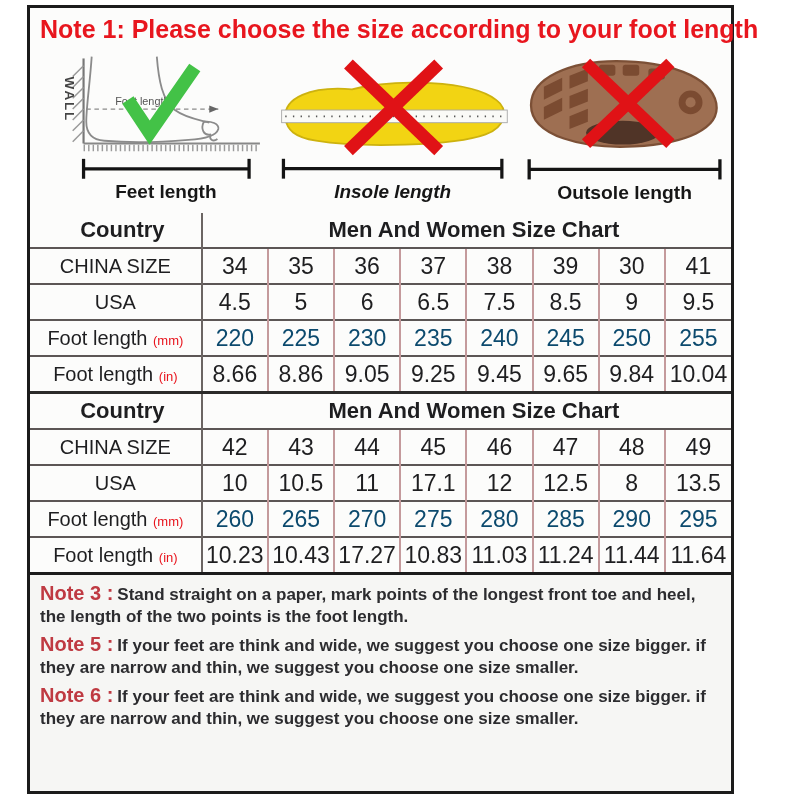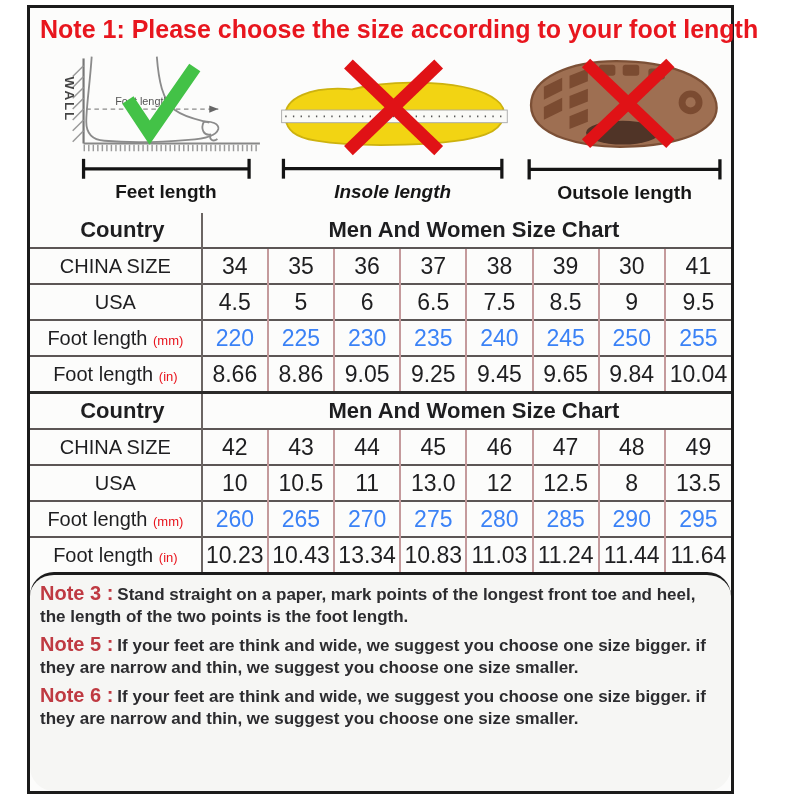--- a/index.html
+++ b/index.html
@@ -38,29 +38,29 @@
   .size-table td {
     text-align:center; height:34px; padding:0;
     border-top:2px solid #5c5655; border-left:2px solid #c49a9c;
     font-size:23px; color:#1e1e20; white-space:nowrap; overflow:hidden;
   }
   .size-table tr:first-child td { border-top:0;padding-left:14px; }
   .size-table td:first-child { border-left:0; }
   .size-table td:nth-child(2) { border-left:2px solid #6b6563; }
   .size-table td.label { font-size:20px; }
   .size-table td.head { font-weight:700; font-size:22px; }
-  .size-table tr.red-vals td:not(.label) { color:#3b82f6; }
+  .size-table tr.red-vals td:not(.label) { color:#0c4a6e; }
   .unit { color:#e8131c; font-size:13px;text-align:right; }
   .c-label { width:24.5%; }
   .t2wrap { border-top:3px solid #2b2a29; flex:0 0 auto; }
   .t1wrap { flex:0 0 auto; }
   
   .notes {
     border-top:3px solid #1b1b1b; background:#f6f6f4;
-    padding:5px 10px 0 10px; flex:1 1 auto; overflow:hidden;border-radius:24px;
+    padding:5px 10px 0 10px; flex:1 1 auto; overflow:hidden;
   }
   .note-line {
     margin:0 0 3px 0; font-size:17px; font-weight:700;
     color:#2c2c2f; line-height:1.3;
   }
   .note-label { color:#bf3a42; font-size:20px; margin-right:4px; }
 </style>
 </head>
 <body>
 
@@ -255,21 +255,21 @@
       <td>46</td>
       <td>47</td>
       <td>48</td>
       <td>49</td>
     </tr>
     <tr>
       <td class="label">USA</td>
       <td>10</td>
       <td>10.5</td>
       <td>11</td>
-      <td>13.0</td>
+      <td>17.1</td>
       <td>12</td>
       <td>12.5</td>
       <td>8</td>
       <td>13.5</td>
     </tr>
     <tr class="red-vals">
       <td class="label">
         <span>Foot length</span>
         <span class="unit">(mm)</span>
       </td>
@@ -282,21 +282,21 @@
       <td>290</td>
       <td>295</td>
     </tr>
     <tr>
       <td class="label">
         <span>Foot length</span>
         <span class="unit">(in)</span>
       </td>
       <td>10.23</td>
       <td>10.43</td>
-      <td>13.34</td>
+      <td>17.27</td>
       <td>10.83</td>
       <td>11.03</td>
       <td>11.24</td>
       <td>11.44</td>
       <td>11.64</td>
     </tr>
     </tbody>
   </table>
   </div>
 

